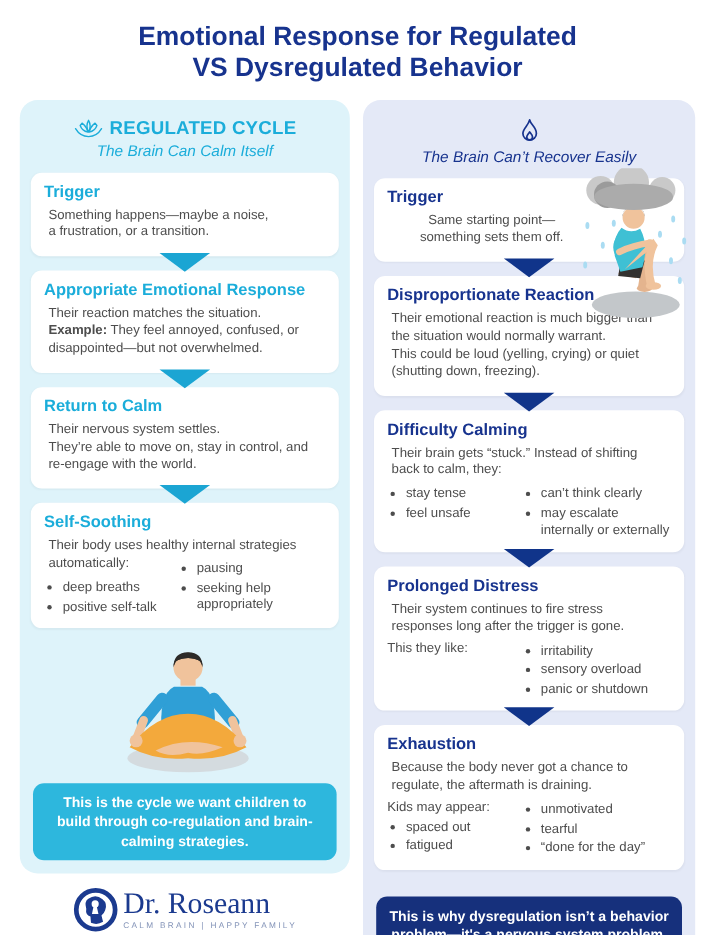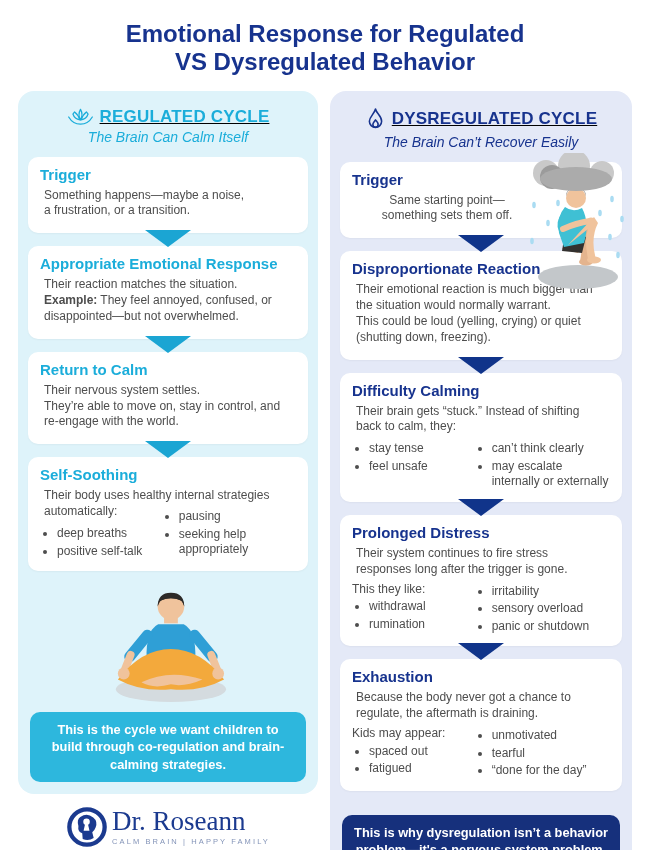--- a/index.html
+++ b/index.html
@@ -26,21 +26,21 @@
     font-size:24px;line-height:1.18;font-weight:bold;
     color:var(--accent-navy);
   }
   .columns{display:flex;gap:12px;padding:0 18px;align-items:flex-start;}
   .col{display:flex;flex-direction:column;}
   .col.left{width:300px;}
   .col.right{width:302px;}
   .panel{border-radius:16px;padding:12px 10px 12px;width:100%;position:relative;}
   .panel.regulated{background:var(--panel-cyan);}
   .panel.dysregulated{background:var(--panel-navy);}
-  .panel-header{display:flex;align-items:center;justify-content:center;gap:6px;margin-top:4px;text-decoration:underline;}
+  .panel-header{display:flex;align-items:center;justify-content:center;gap:6px;margin-top:4px;}
   .panel-title{font-size:17px;font-weight:bold;letter-spacing:.2px;}
   .panel.regulated .panel-title{color:var(--accent-cyan);}
   .panel.dysregulated .panel-title{color:var(--accent-navy);}
   .panel-sub{text-align:center;font-style:italic;font-size:14px;margin:2px 0 12px;}
   .panel.regulated .panel-sub{color:var(--accent-cyan);}
   .panel.dysregulated .panel-sub{color:var(--accent-navy);}
   .card{
     background:#fff;border-radius:10px;padding:9px 12px 10px;
     margin-bottom:13px;position:relative;
     box-shadow:0 1px 2px rgba(0,0,0,0.04);
@@ -187,21 +187,20 @@
     <div class="col right">
       <div class="panel dysregulated">
 
         <div class="panel-header">
           <span class="icon">
             <svg width="21" height="25" viewBox="0 0 24 28" fill="none" stroke="#17338e" stroke-width="1.8" stroke-linecap="round" stroke-linejoin="round">
               <path d="M12 2 C13 7 19 9.5 19 16 A7 7 0 0 1 5 16 C5 11 10.5 8 12 2 Z"></path>
               <path d="M12 14.5 C13.5 16.5 15 17.5 15 19.8 A3 3 0 0 1 9 19.8 C9 17.8 10.5 17 12 14.5 Z"></path>
             </svg>
           </span>
-          <span class="panel-title">DYSREGULATED CYCLE</span>
         </div>
         <div class="panel-sub">The Brain Can’t Recover Easily</div>
 
         <svg class="illus-storm" width="112" height="138" viewBox="0 0 112 138">
           <ellipse cx="60" cy="124" rx="40" ry="12" fill="#c3c7ca"></ellipse>
           <ellipse cx="16" cy="52" rx="1.8" ry="3.2" fill="#aadcf2"></ellipse>
           <ellipse cx="30" cy="70" rx="1.8" ry="3.2" fill="#aadcf2"></ellipse>
           <ellipse cx="14" cy="88" rx="1.8" ry="3.2" fill="#aadcf2"></ellipse>
           <ellipse cx="40" cy="50" rx="1.8" ry="3.2" fill="#aadcf2"></ellipse>
           <ellipse cx="94" cy="46" rx="1.8" ry="3.2" fill="#aadcf2"></ellipse>
@@ -257,24 +256,20 @@
           </div>
         </div>
 
         <div class="card">
           <div class="down-arrow navy"></div>
           <h3>Prolonged Distress</h3>
           <p class="body">Their system continues to fire stress responses long after the trigger is gone.</p>
           <div class="bullets">
             <div class="bcol">
               <p class="blabel">This they like:</p>
-              <ul>
-                  <li>withdrawal</li>
-                  <li>rumination</li>
-                </ul>
             </div>
             <ul>
                 <li>irritability</li>
                 <li>sensory overload</li>
                 <li>panic or shutdown</li>
               </ul>
           </div>
         </div>
 
         <div class="card">

